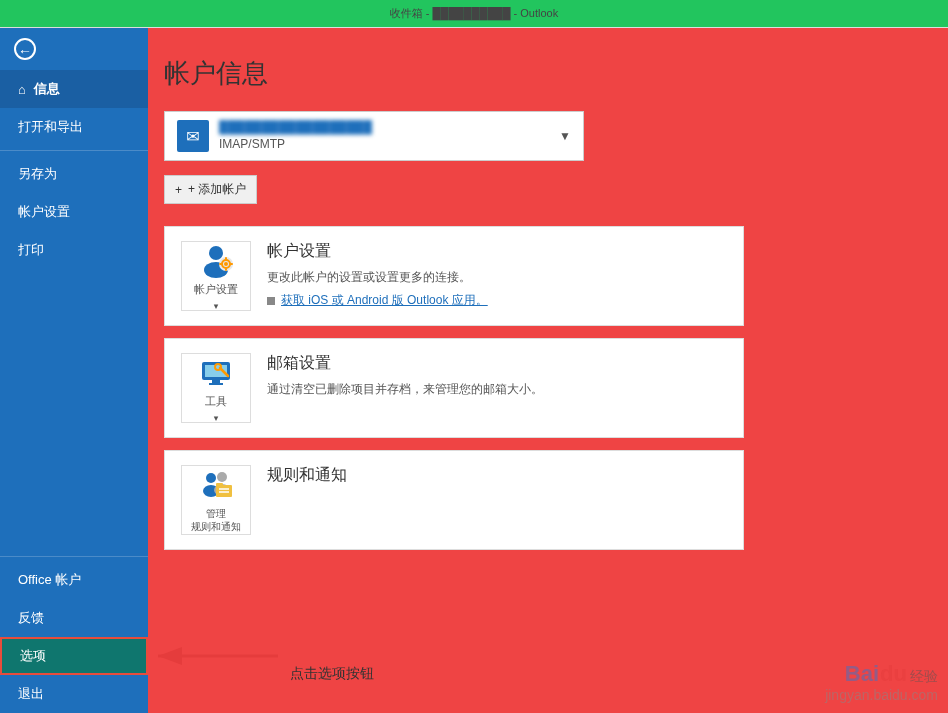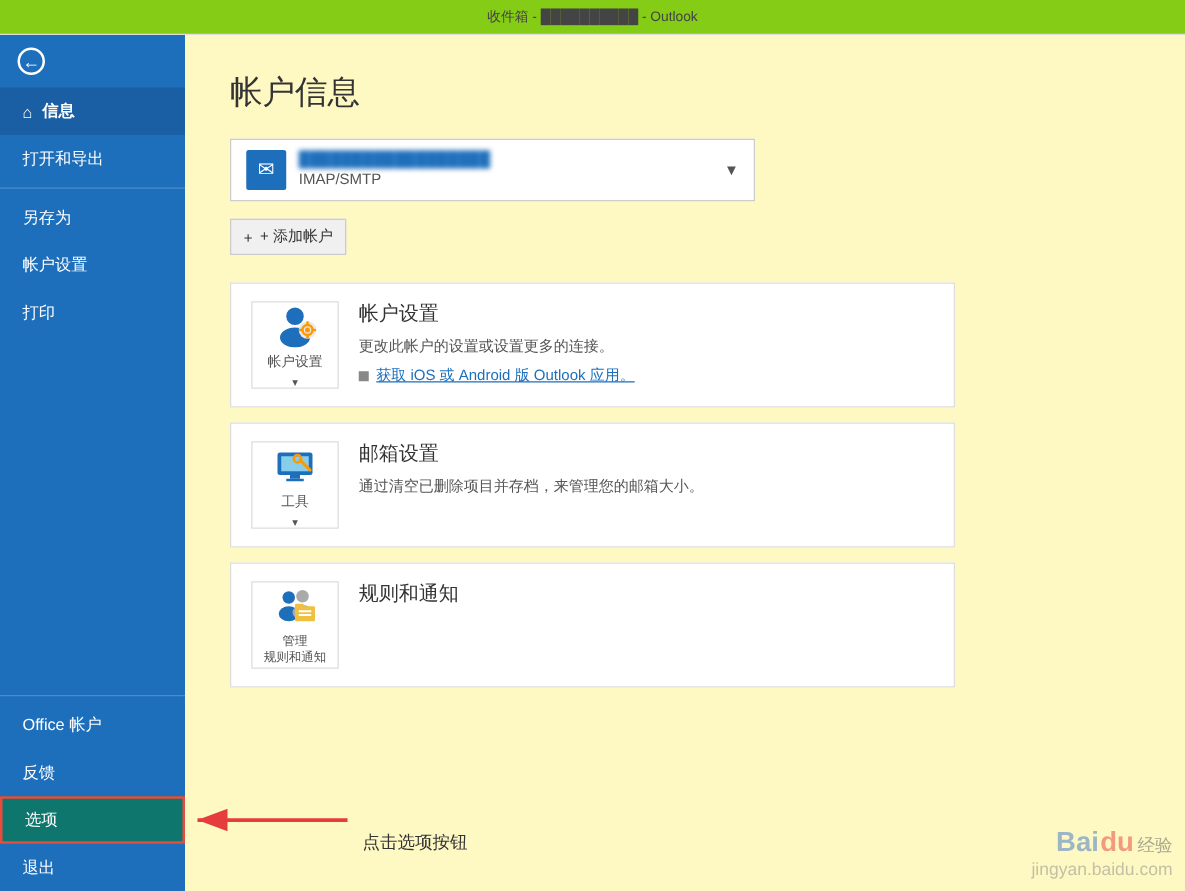--- a/index.html
+++ b/index.html
@@ -9,21 +9,21 @@
       font-family: 'Microsoft YaHei', 'SimHei', sans-serif;
       display: flex;
       flex-direction: column;
       overflow: hidden;
       background: #f0f0f0;
     }
 
     
     .title-bar {
       height: 28px;
-      background: #84cc16;
+      background: #22c55e;
       display: flex;
       align-items: center;
       justify-content: flex-start;
       padding: 0 12px;
       font-size: 11px;
       color: #444;
       border-bottom: 1px solid #ddd;
       flex-shrink: 0;
     }
 
@@ -98,22 +98,22 @@
     }
 
     .sidebar-item-options {
       background: #c0392b;
       border: 2px solid #e74c3c;
     }
 
     
     .content {
       flex: 1;
-      background: #fef9c3;
-      padding: 28px 36px;
+      background: #ef4444;
+      padding: 28px 16px;
       overflow-y: auto;
     }
 
     .page-title {
       font-size: 26px;
       color: #333;
       font-weight: 300;
       margin-bottom: 20px;
     }
 

